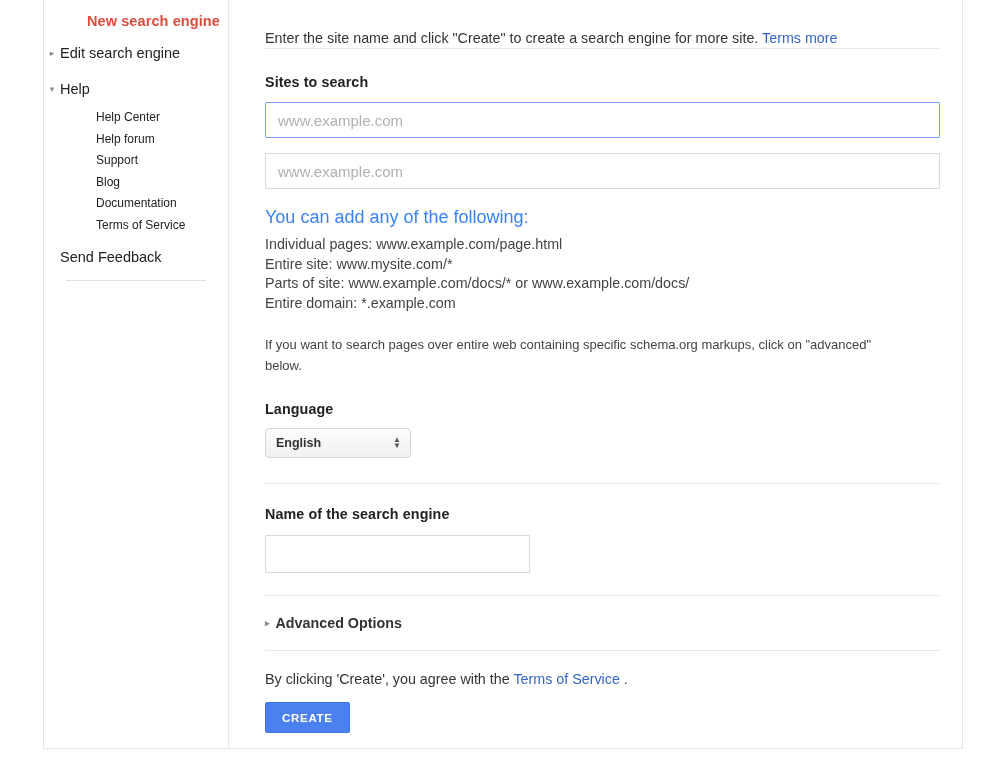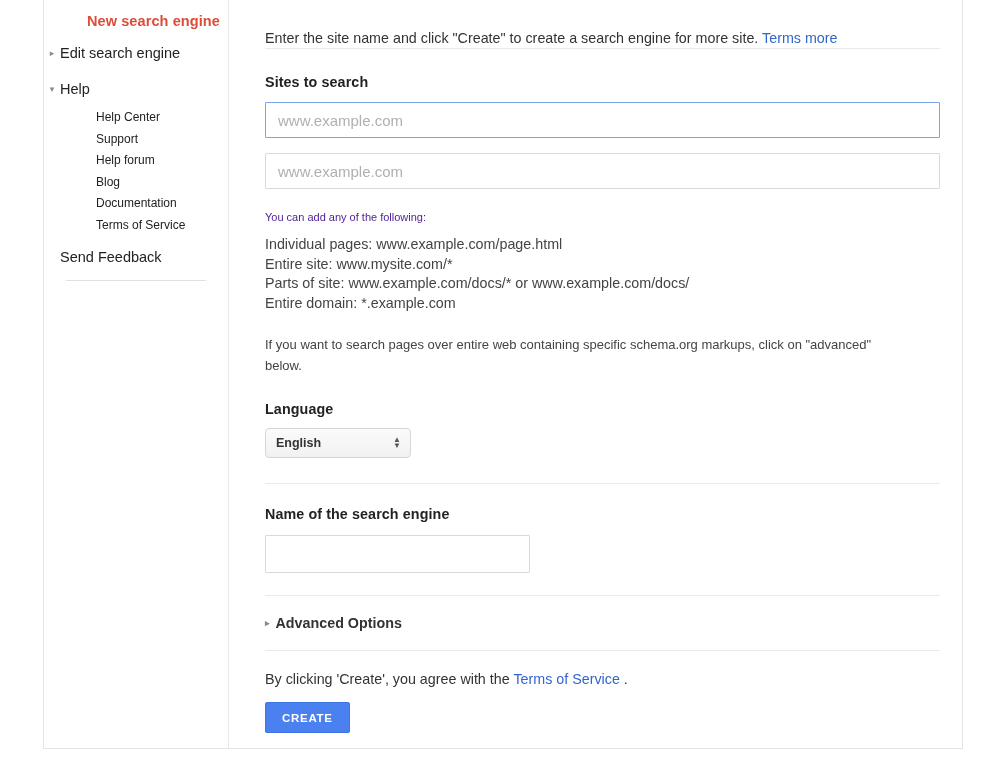--- a/index.html
+++ b/index.html
@@ -144,22 +144,22 @@
     border-radius: 1px;
     outline: none;
   }
   .site-input::placeholder { color: #b0b0b0; opacity: 1; }
   .site-input.focused {
     border: 1px solid #7da2f0;
     box-shadow: 0 0 0 0 rgba(0,0,0,0);
   }
 
   .hint-lead {
-    font-size: 11px;
-    color: #4c1d95;
+    font-size: 18px;
+    color: #3b82f6;
     line-height: 20px;
   }
   .hint-list {
     font-size: 14.3px;
     color: #444444;
     line-height: 19.5px;
     white-space: pre-line;
   }
   .note {
     font-size: 13px;
@@ -265,22 +265,22 @@
         <span class="side-label">Edit search engine</span>
       </div>
 
       <div class="side-row" style="margin-top:8px;">
         <span class="tri">▾</span>
         <span class="side-label">Help</span>
       </div>
 
       <div style="margin-top:4px;">
         <div class="side-sub">Help Center</div>
+        <div class="side-sub">Help forum</div>
         <div class="side-sub">Support</div>
-        <div class="side-sub">Help forum</div>
         <div class="side-sub">Blog</div>
         <div class="side-sub">Documentation</div>
         <div class="side-sub">Terms of Service</div>
       </div>
 
       <div class="side-feedback">Send Feedback</div>
 
       <div class="side-sep"></div>
     </div>
 

